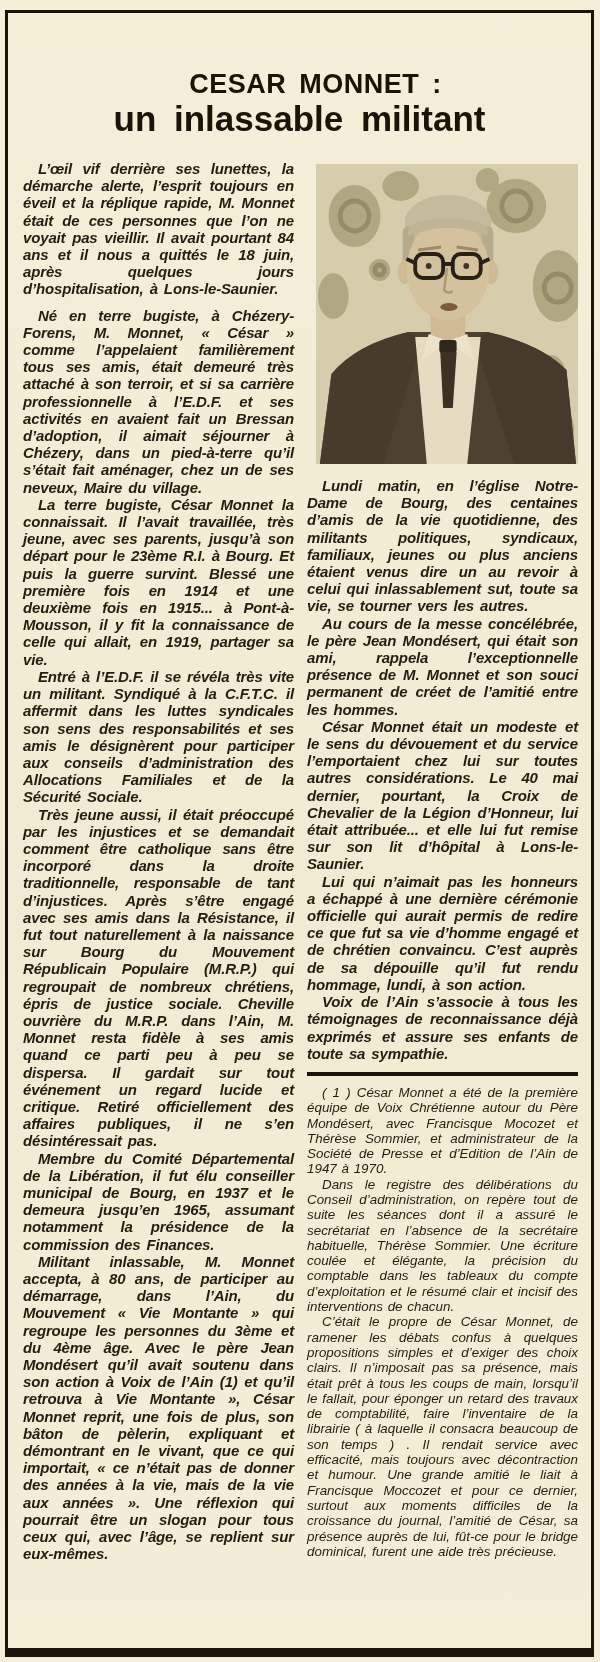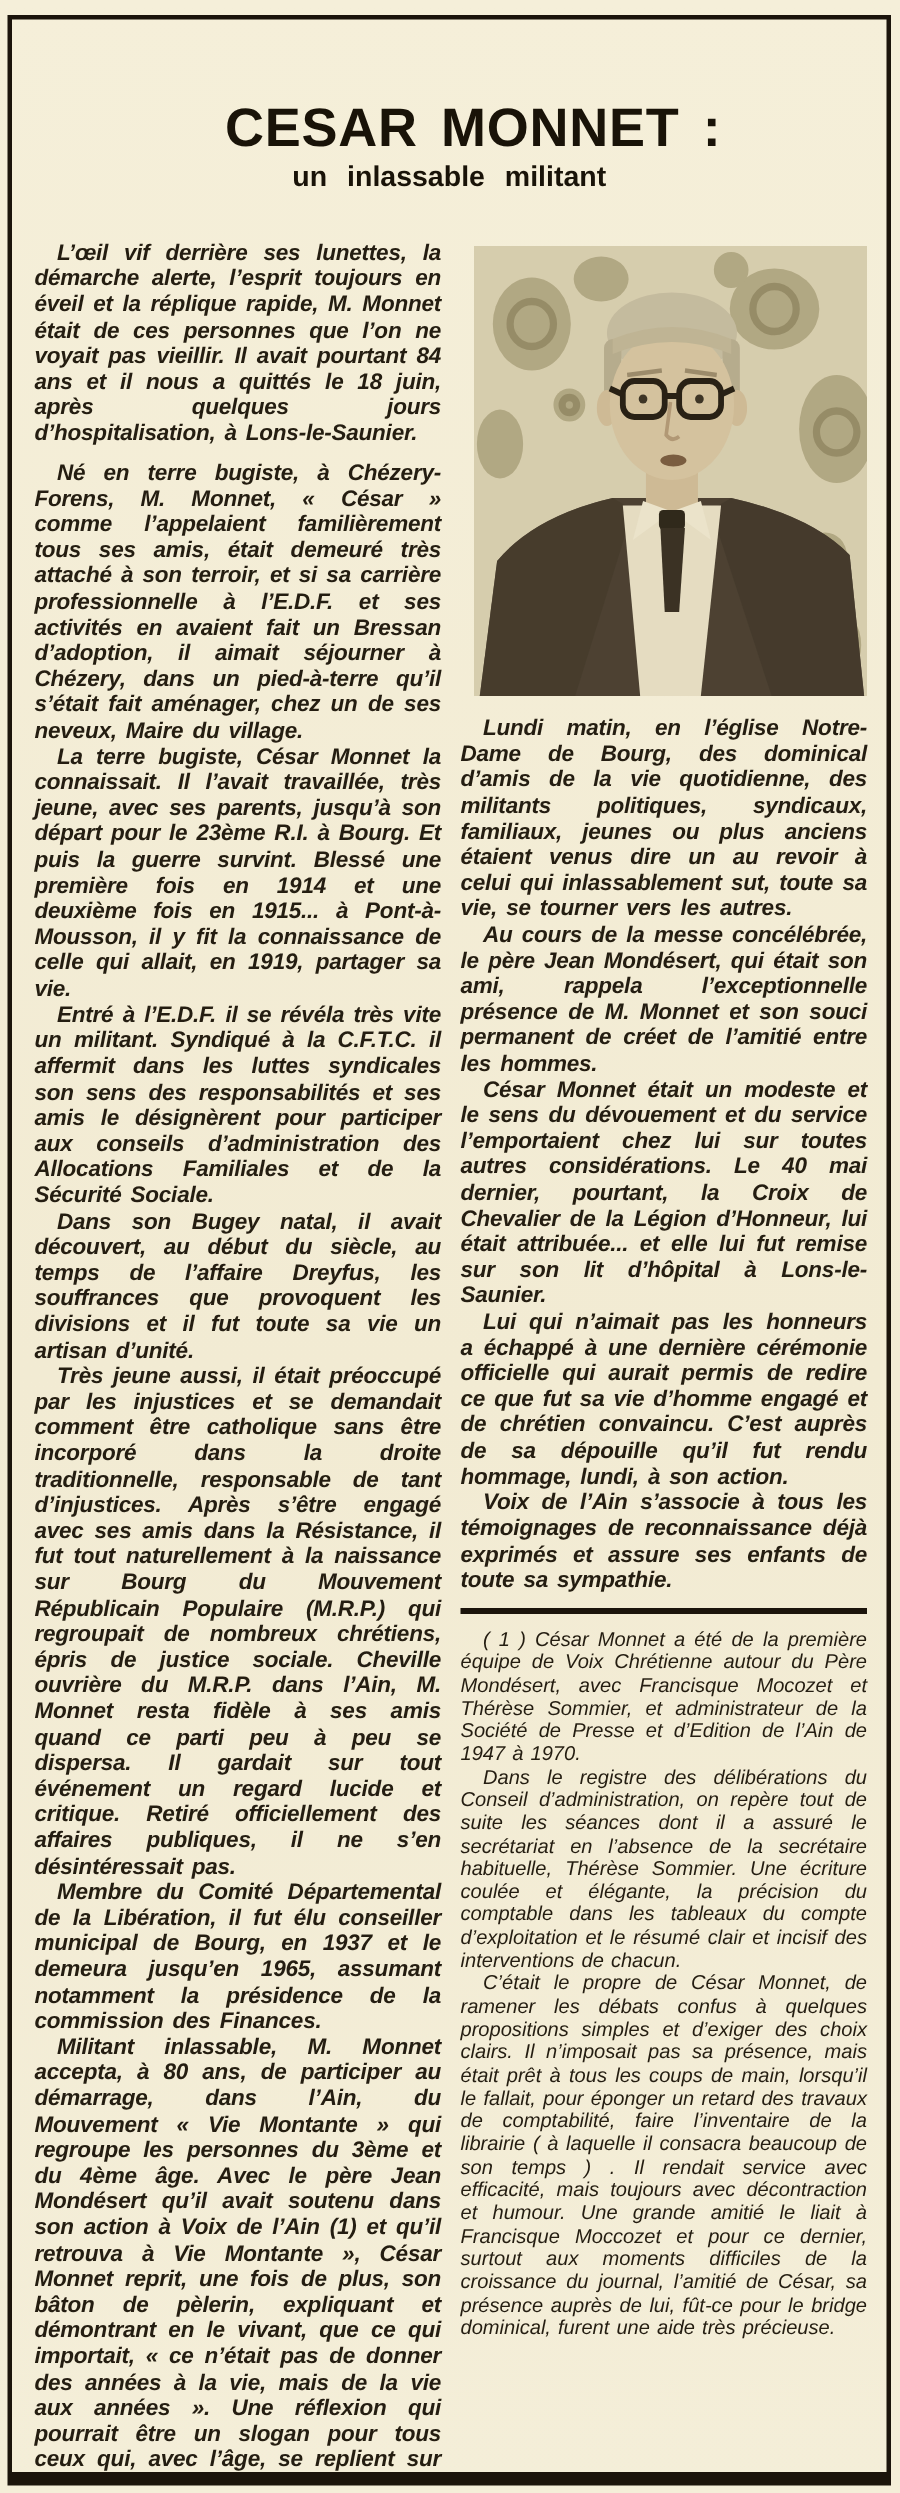--- a/index.html
+++ b/index.html
@@ -23,25 +23,25 @@
     overflow: hidden;
     background: transparent;
   }
   .title-block {
     margin-top: 54px;
     text-align: center;
     font-weight: bold;
     color: #191308;
   }
   .title-l1 {
-    font-size: 36px; line-height: 35px;
+    font-size: 27px; line-height: 35px;
     letter-spacing: 0.5px; word-spacing: 5px; padding-left: 32px;
   }
   .title-l2 {
-    font-size: 19px; line-height: 33px;
+    font-size: 35px; line-height: 33px;
     word-spacing: 8px;
   }
   .cols {
     display: flex;
     gap: 13px;
     padding: 25px 13px 0 15px;
   }
   .col {
     flex: 1 1 0;
     text-align: justify;
@@ -85,21 +85,20 @@
       <div class="title-l2">un inlassable militant</div>
     </div>
 
     <div class="cols">
 
       <div class="col">
         <p class="gap-after">L’œil vif derrière ses lunettes, la démarche alerte, l’esprit toujours en éveil et la réplique rapide, M. Monnet était de ces personnes que l’on ne voyait pas vieillir. Il avait pourtant 84 ans et il nous a quittés le 18 juin, après quelques jours d’hospitalisation, à Lons-le-Saunier.</p>
         <p>Né en terre bugiste, à Chézery-Forens, M. Monnet, « César » comme l’appelaient familièrement tous ses amis, était demeuré très attaché à son terroir, et si sa carrière professionnelle à l’E.D.F. et ses activités en avaient fait un Bressan d’adoption, il aimait séjourner à Chézery, dans un pied-à-terre qu’il s’était fait aménager, chez un de ses neveux, Maire du village.</p>
         <p>La terre bugiste, César Monnet la connaissait. Il l’avait travaillée, très jeune, avec ses parents, jusqu’à son départ pour le 23ème R.I. à Bourg. Et puis la guerre survint. Blessé une première fois en 1914 et une deuxième fois en 1915... à Pont-à-Mousson, il y fit la connaissance de celle qui allait, en 1919, partager sa vie.</p>
         <p>Entré à l’E.D.F. il se révéla très vite un militant. Syndiqué à la C.F.T.C. il affermit dans les luttes syndicales son sens des responsabilités et ses amis le désignèrent pour participer aux conseils d’administration des Allocations Familiales et de la Sécurité Sociale.</p>
-        <p>Dans son Bugey natal, il avait découvert, au début du siècle, au temps de l’affaire Dreyfus, les souffrances que provoquent les divisions et il fut toute sa vie un artisan d’unité.</p>
         <p>Très jeune aussi, il était préoccupé par les injustices et se demandait comment être catholique sans être incorporé dans la droite traditionnelle, responsable de tant d’injustices. Après s’être engagé avec ses amis dans la Résistance, il fut tout naturellement à la naissance sur Bourg du Mouvement Républicain Populaire (M.R.P.) qui regroupait de nombreux chrétiens, épris de justice sociale. Cheville ouvrière du M.R.P. dans l’Ain, M. Monnet resta fidèle à ses amis quand ce parti peu à peu se dispersa. Il gardait sur tout événement un regard lucide et critique. Retiré officiellement des affaires publiques, il ne s’en désintéressait pas.</p>
         <p>Membre du Comité Départemental de la Libération, il fut élu conseiller municipal de Bourg, en 1937 et le demeura jusqu’en 1965, assumant notamment la présidence de la commission des Finances.</p>
         <p>Militant inlassable, M. Monnet accepta, à 80 ans, de participer au démarrage, dans l’Ain, du Mouvement « Vie Montante » qui regroupe les personnes du 3ème et du 4ème âge. Avec le père Jean Mondésert qu’il avait soutenu dans son action à Voix de l’Ain (1) et qu’il retrouva à  Vie Montante », César Monnet reprit, une fois de plus, son bâton de pèlerin, expliquant et démontrant en le vivant, que ce qui importait, « ce n’était pas de donner des années à la vie, mais de la vie aux années ». Une réflexion qui pourrait être un slogan pour tous ceux qui, avec l’âge, se replient sur eux-mêmes.</p>
 
       </div>
 
       <div class="col">
 
         <div class="photo-wrap">
           <svg viewBox="0 0 272 300" width="100%" height="300" preserveAspectRatio="none">
@@ -148,21 +147,21 @@
               </g>
               <circle cx="117" cy="102" r="3" fill="#3a3224"></circle>
               <circle cx="156" cy="102" r="3" fill="#3a3224"></circle>
               <path d="M136 104 L133 126 Q137 131 142 127" stroke="#b49a78" stroke-width="2.5" fill="none"></path>
               <ellipse cx="138" cy="143" rx="9" ry="4" fill="#7a5c40"></ellipse>
             </g>
             <rect x="0" y="0" width="272" height="300" fill="#8a7a50" opacity="0.05"></rect>
           </svg>
         </div>
 
-        <p>Lundi matin, en l’église Notre-Dame de Bourg, des dominical d’amis de la vie quotidienne, des militants politiques, syndicaux, familiaux, jeunes ou plus anciens étaient venus dire un au revoir à celui qui inlassablement sut, toute sa vie, se tourner vers les autres.</p>
+        <p>Lundi matin, en l’église Notre-Dame de Bourg, des centaines d’amis de la vie quotidienne, des militants politiques, syndicaux, familiaux, jeunes ou plus anciens étaient venus dire un au revoir à celui qui inlassablement sut, toute sa vie, se tourner vers les autres.</p>
         <p>Au cours de la messe concélébrée, le père Jean Mondésert, qui était son ami, rappela l’exceptionnelle présence de M. Monnet et son souci permanent de créet de l’amitié entre les hommes.</p>
         <p>César Monnet était un modeste et le sens du dévouement et du service l’emportaient chez lui sur toutes autres considérations. Le 40 mai dernier, pourtant, la Croix de Chevalier de la Légion d’Honneur, lui était attribuée... et elle lui fut remise sur son lit d’hôpital à Lons-le-Saunier.</p>
         <p>Lui qui n’aimait pas les honneurs a échappé à une dernière cérémonie officielle qui aurait permis de redire ce que fut sa vie d’homme engagé et de chrétien convaincu. C’est auprès de sa dépouille qu’il fut rendu hommage, lundi, à son action.</p>
         <p>Voix de l’Ain s’associe à tous les témoignages de reconnaissance déjà exprimés et assure ses enfants de toute sa sympathie.</p>
 
         <div class="rule"></div>
 
         <div class="footnote">
           <p>( 1 ) César Monnet a été de la première équipe de Voix Chrétienne autour du Père Mondésert, avec Francisque Mocozet et Thérèse Sommier, et administrateur de la Société de Presse et d’Edition de l’Ain de 1947 à 1970.</p>
           <p>Dans le registre des délibérations du Conseil d’administration, on repère tout de suite les séances dont il a assuré le secrétariat en l’absence de la secrétaire habituelle, Thérèse Sommier. Une écriture coulée et élégante, la précision du comptable dans les tableaux du compte d’exploitation et le résumé clair et incisif des interventions de chacun.</p>

